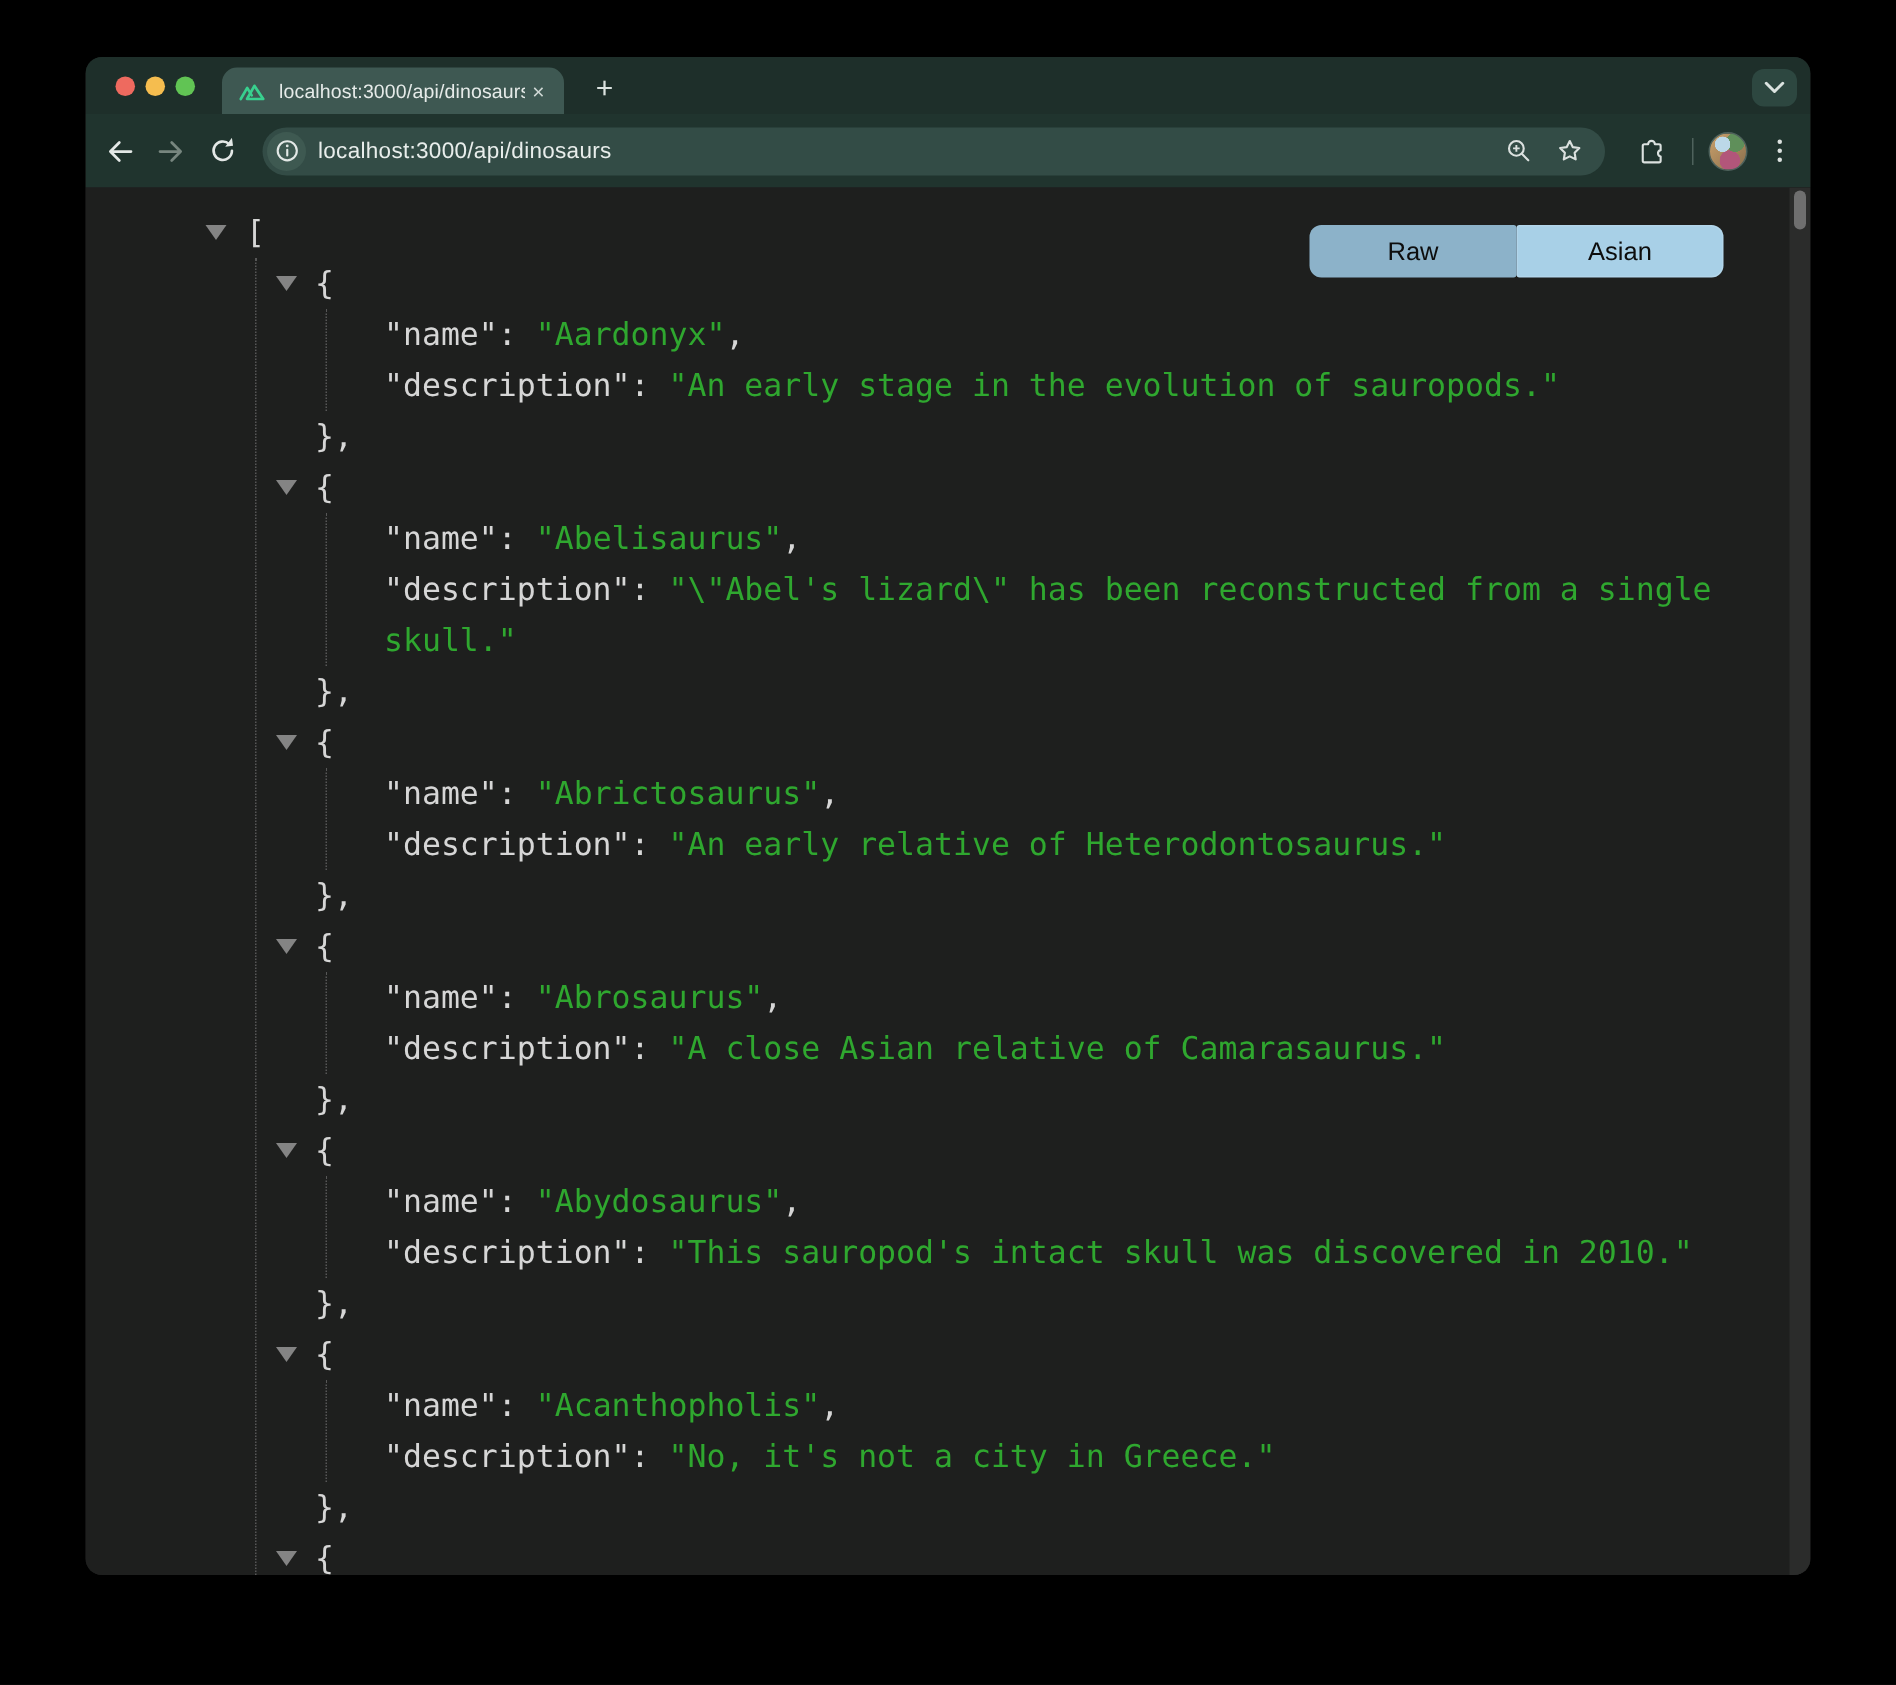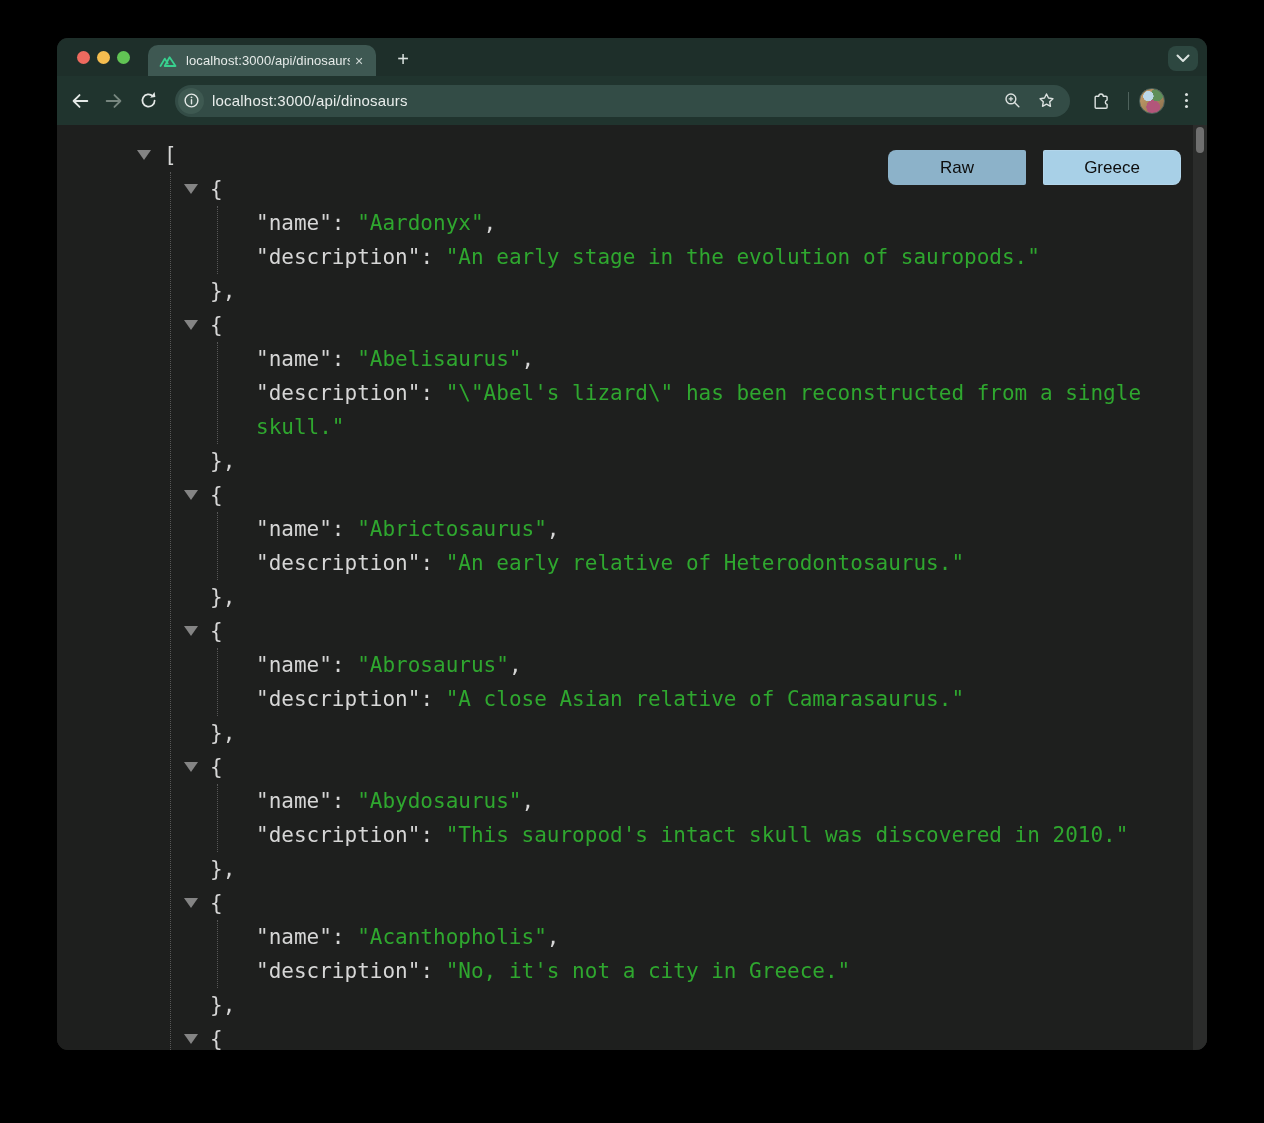--- a/index.html
+++ b/index.html
@@ -63,21 +63,21 @@
   .kebab i { width:3px; height:3px; border-radius:50%; background:#dbe1df; display:block; }
 
   
   .content { position:relative; height:925px; background:#1e1f1e; overflow:hidden; }
 
   .scrolltrack { position:absolute; right:0; top:0; width:14px; height:100%;
                  background:#2b2c2b; }
   .scrollthumb { position:absolute; left:3px; top:2px; width:8px; height:26px;
                  border-radius:4px; background:#6f6f6f; }
 
-  .viewmode { position:absolute; top:25px; right:26px; display:flex; gap:17px;
+  .viewmode { position:absolute; top:25px; right:58px; display:flex; gap:0;
               z-index:5; }
   .viewmode button { border:none; font-family:"Liberation Sans",sans-serif;
                      font-size:17px; color:#0d0d0d; width:138px; height:35px;
                      cursor:default; }
   .btn-raw    { background:#8cb2c9; border-radius:8px 2px 2px 8px; }
   .btn-parsed { background:#a8d0e7; border-radius:2px 8px 8px 2px;
                 box-shadow:0 0 0 1px rgba(255,255,255,.12) inset; }
 
   .json { position:absolute; inset:0; right:14px; padding-top:13px;
           font-family:"DejaVu Sans Mono", monospace; font-size:21px;
@@ -176,21 +176,21 @@
           <i></i>
           <i></i>
       </div>
     </div>
   </div>
 
   <div class="content">
 
     <div class="viewmode">
       <button class="btn-raw">Raw</button>
-      <button class="btn-parsed">Greece</button>
+      <button class="btn-parsed">Asian</button>
     </div>
 
     <div class="json">
       <div class="row root-row">
         <span class="tri"></span>
         <span class="pun">[</span>
       </div>
       <div class="objlist">
 
   <div class="obj">

